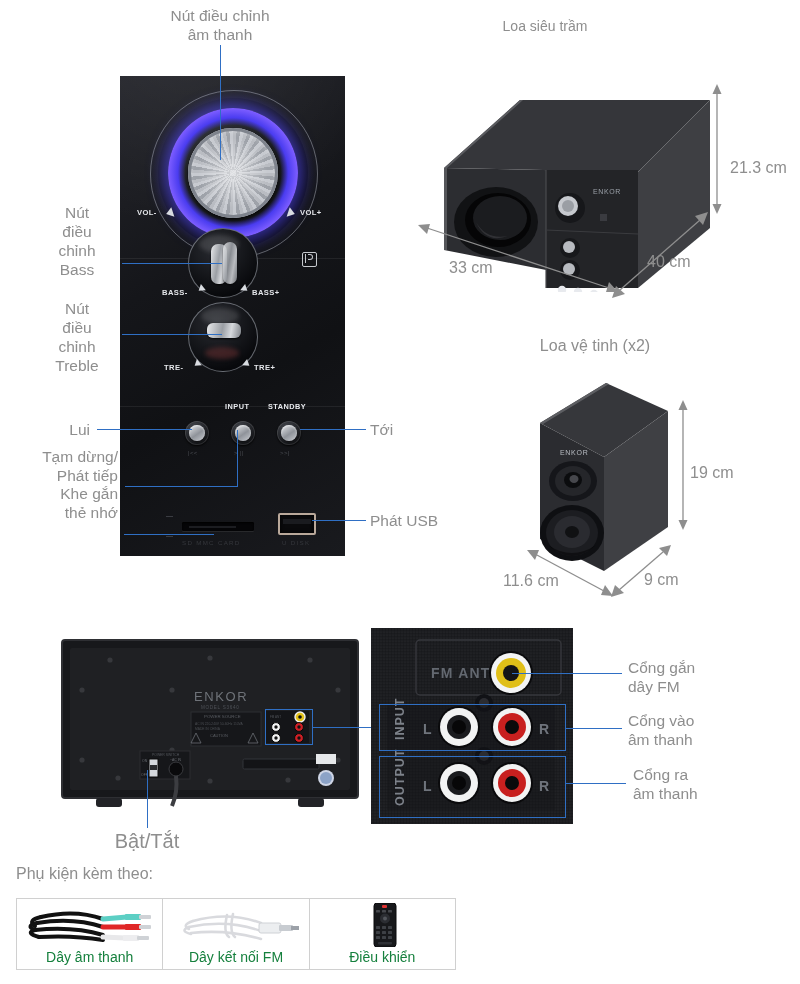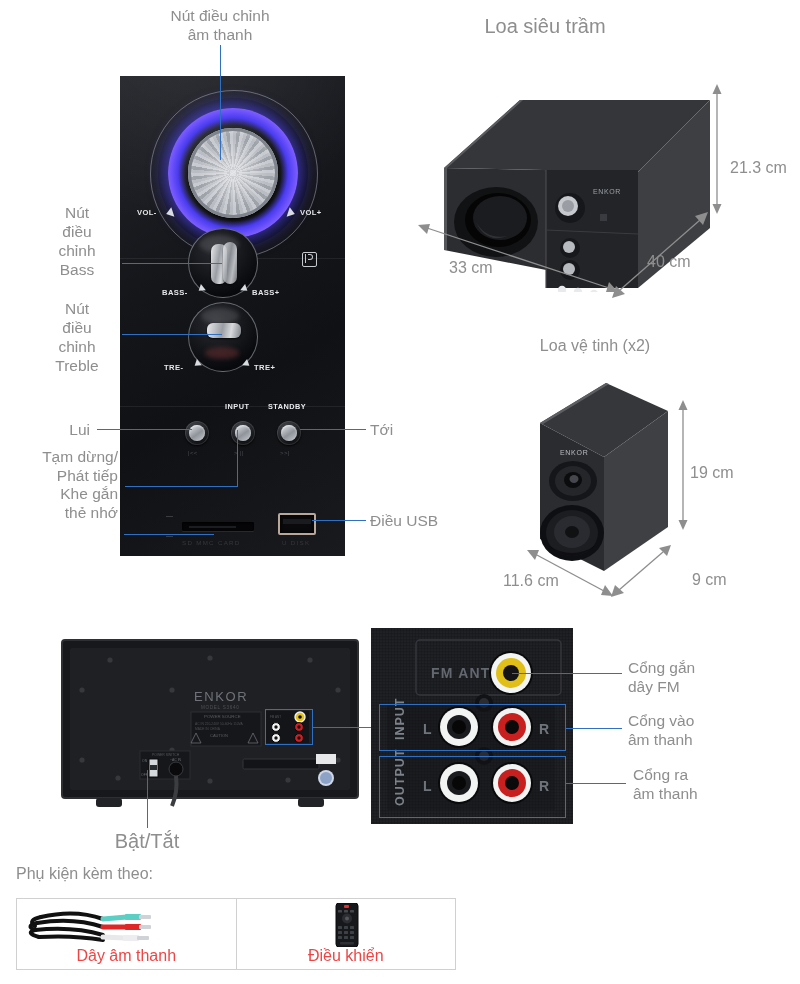--- a/index.html
+++ b/index.html
@@ -76,21 +76,21 @@
   #subwoofer{position:absolute;left:418px;top:62px;width:300px;height:230px;}
 
   
   #satellite{position:absolute;left:530px;top:375px;width:200px;height:215px;}
 
   .acc-wrap{position:absolute;left:16px;top:898px;width:440px;height:72px;
     border:1px solid #d0d0d0;display:flex;box-sizing:border-box;background:#fff;}
   .acc-cell{flex:1;border-right:1px solid #d0d0d0;position:relative;display:flex;
     flex-direction:column;align-items:center;justify-content:flex-end;}
   .acc-cell:last-child{border-right:none;}
-  .acc-cap{font-size:16px;color:#ef4444;padding-bottom:4px;}
+  .acc-cap{font-size:14px;color:#15803d;padding-bottom:4px;}
   .acc-art{position:absolute;left:0;right:0;top:4px;height:44px;}
 </style>
 </head>
 <body>
 
 <div id="front-panel">
   <div class="sheen"></div>
   <div class="seam" style="top:182px"></div>
   <div class="seam" style="top:330px"></div>
 
@@ -168,24 +168,24 @@
 <div class="ln lnh" style="left:125px;top:486px;width:113px"></div>
 <div class="ln lnv" style="left:237px;top:430px;height:57px"></div>
 
 <div class="lbl r" style="left:10px;top:484px;width:108px">Khe gắn
 thẻ nhớ</div>
 <div class="ln lnh" style="left:124px;top:534px;width:90px"></div>
 
 <div class="lbl l" style="left:370px;top:420px;width:90px">Tới</div>
 <div class="ln lnh" style="left:300px;top:429px;width:66px"></div>
 
-<div class="lbl l" style="left:370px;top:511px;width:100px">Điều USB</div>
+<div class="lbl l" style="left:370px;top:511px;width:100px">Phát USB</div>
 <div class="ln lnh" style="left:312px;top:520px;width:54px"></div>
 
-<div class="lbl c" style="left:430px;top:17px;width:230px;font-size:20px">Loa siêu trầm</div>
+<div class="lbl c" style="left:430px;top:17px;width:230px;font-size:14px">Loa siêu trầm</div>
 
 <div id="subwoofer">
   <svg width="300" height="230" viewBox="0 0 300 230">
     <polygon points="26,106 102,38 292,38 220,110" fill="#35363a"></polygon>
     <polygon points="26,106 220,110 220,226 26,188" fill="#2c2d31"></polygon>
     <polygon points="220,110 292,38 292,166 220,226" fill="#3e3f43"></polygon>
     <polygon points="26,106 102,38 105,38 29,106" fill="#5b5c60"></polygon>
     <polygon points="26,106 29,106 29,188 26,188" fill="#55565a"></polygon>
 
     <ellipse cx="78" cy="160" rx="42" ry="35" fill="#111214"></ellipse>
@@ -262,21 +262,21 @@
   <polygon points="11,130 6.5,120 15.5,120" fill="#8e8e8e"></polygon>
 </svg>
 
 <div class="dim" style="left:503px;top:572px">11.6 cm</div>
 <svg style="position:absolute;left:527px;top:548px" width="86" height="50">
   <line x1="8" y1="6" x2="77" y2="43" stroke="#8e8e8e" stroke-width="1.3"></line>
   <polygon points="0,2 12,2 8,12" fill="#8e8e8e"></polygon>
   <polygon points="86,48 74,47 78,37" fill="#8e8e8e"></polygon>
 </svg>
 
-<div class="dim" style="left:692px;top:571px">9 cm</div>
+<div class="dim" style="left:644px;top:571px">9 cm</div>
 <svg style="position:absolute;left:611px;top:545px" width="60" height="52">
   <line x1="8" y1="45" x2="52" y2="7" stroke="#8e8e8e" stroke-width="1.3"></line>
   <polygon points="0,52 4,40 13,48" fill="#8e8e8e"></polygon>
   <polygon points="60,0 48,3 56,11" fill="#8e8e8e"></polygon>
 </svg>
 
 <div id="rear-view" style="position:absolute;left:60px;top:638px;width:300px;height:180px">
   <svg width="300" height="180" viewBox="0 0 300 180">
     <rect x="2" y="2" width="296" height="158" rx="3" fill="#17181b" stroke="#2e2f33" stroke-width="2"></rect>
     <rect x="10" y="10" width="280" height="142" rx="2" fill="#1f2023"></rect>
@@ -430,20 +430,39 @@
           <line x1="86" y1="34" x2="108" y2="35" stroke="#e8e8ea" stroke-width="5"></line>
           <rect x="106" y="32" width="16" height="6" rx="1" fill="#ededef"></rect>
           <rect x="120" y="33" width="12" height="4" rx="1" fill="#cfd2d6"></rect>
         </g>
       </svg>
     </div>
     <div class="acc-cap">Dây âm thanh</div>
   </div>
   <div class="acc-cell">
     <div class="acc-art">
+      <svg width="148" height="44" viewBox="0 0 148 44">
+        <g fill="none" stroke="#d9dade" stroke-width="2.6" stroke-linecap="round">
+          <path d="M30 18 q36 -10 68 2"></path>
+          <path d="M26 24 q38 -8 72 4"></path>
+          <path d="M28 30 q36 -4 70 6"></path>
+          <path d="M30 18 q-12 4 -4 8"></path>
+          <path d="M26 24 q-10 4 2 7"></path>
+          <path d="M64 12 q-4 18 2 22"></path>
+          <path d="M70 11 q-4 18 2 23"></path>
+        </g>
+        <rect x="96" y="20" width="22" height="10" rx="2" fill="#eceef0" stroke="#cfd2d6"></rect>
+        <rect x="116" y="22" width="14" height="6" rx="1" fill="#c8ccd1"></rect>
+        <rect x="128" y="23" width="8" height="4" fill="#9ca1a8"></rect>
+      </svg>
+    </div>
+    <div class="acc-cap">Dây kết nối FM</div>
+  </div>
+  <div class="acc-cell">
+    <div class="acc-art">
       <svg width="148" height="44" viewBox="0 0 148 44" style="display:block;margin:0 auto">
         <rect x="64" y="0" width="22" height="44" rx="3" fill="#17181b" stroke="#0a0a0c"></rect>
         <rect x="72" y="2" width="5" height="3" rx="1" fill="#d33"></rect>
         <g fill="#45474c">
           <rect x="66" y="7" width="4" height="2.6" rx="0.6"></rect>
           <rect x="72" y="7" width="4" height="2.6" rx="0.6"></rect>
           <rect x="78" y="7" width="4" height="2.6" rx="0.6"></rect>
         </g>
         <circle cx="75" cy="15.5" r="5" fill="#2b2d32"></circle>
         <circle cx="75" cy="15.5" r="2" fill="#53565c"></circle>

